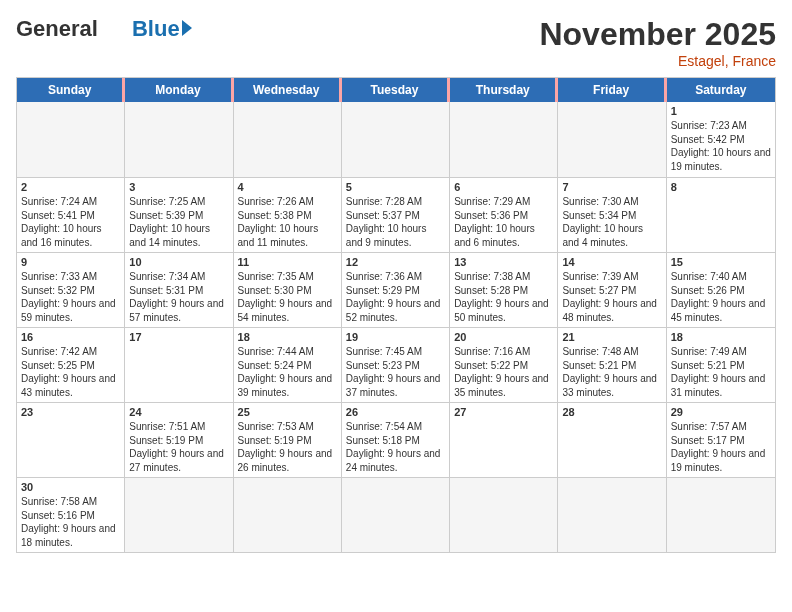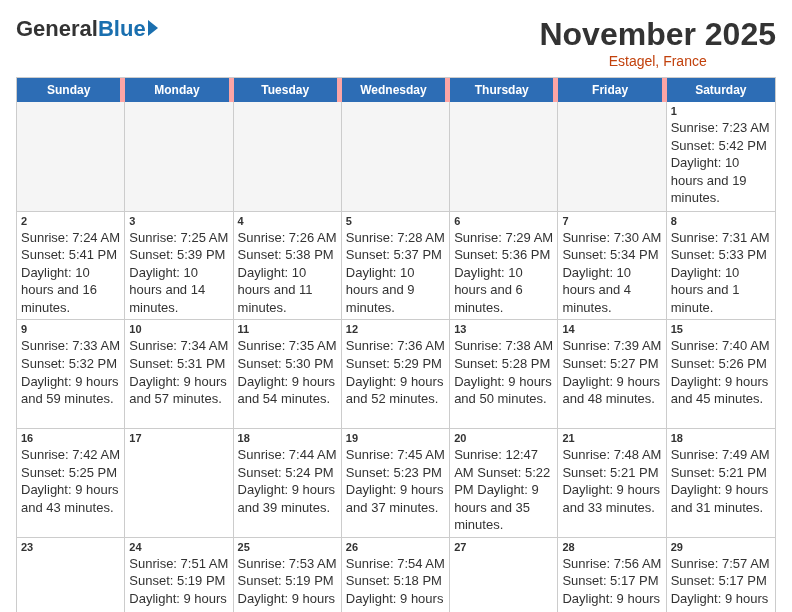--- a/index.html
+++ b/index.html
@@ -34,32 +34,33 @@
     }
     .logo-general {
       font-size: 22px;
       font-weight: bold;
       color: #333;
     }
     .logo-blue {
       font-size: 22px;
       font-weight: bold;
       color: #1a6faf;
+      margin-left: 34px;
     }
     .logo-triangle {
       width: 0;
       height: 0;
       border-left: 10px solid #1a6faf;
       border-top: 8px solid transparent;
       border-bottom: 8px solid transparent;
       margin-left: 2px;
       margin-bottom: 2px;
     }
     .title-section {
-      text-align: center;
+      text-align: right;
     }
     .month-title {
       font-size: 32px;
       font-weight: bold;
       color: #333;
     }
     .location {
       font-size: 14px;
       color: #c2410c;
     }
@@ -73,21 +74,21 @@
       display: grid;
       grid-template-columns: repeat(7, 1fr);
       background: #2d6db5;
     }
     .cal-header-cell {
       color: #fff;
       font-weight: bold;
       font-size: 12px;
       padding: 5px 4px;
       text-align: center;
-      border-right: 5px solid #fca5a5;
+      border-right: 3px solid #fca5a5;
     }
     .cal-header-cell:last-child {
       border-right: none;
     }
     .cal-body {
       flex: 1;
       display: grid;
       grid-template-rows: repeat(6, 1fr);
     }
     .cal-row {
@@ -113,21 +114,21 @@
       background: #f5f5f5;
     }
     .day-num {
       font-weight: bold;
       font-size: 11px;
       margin-bottom: 2px;
       color: #333;
     }
     .day-info {
       color: #333;
-      font-size: 13px;
+      font-size: 10px;
       line-height: 1.35;
     }
   </style>
 </head>
 <body>
 
 <div class="page">
   <div class="header">
     <div class="logo">
       <div class="logo-text">
@@ -139,22 +140,22 @@
     <div class="title-section">
       <div class="month-title">November 2025</div>
       <div class="location">Estagel, France</div>
     </div>
   </div>
 
   <div class="calendar">
     <div class="cal-header">
     <div class="cal-header-cell">Sunday</div>
         <div class="cal-header-cell">Monday</div>
+        <div class="cal-header-cell">Wednesday</div>
         <div class="cal-header-cell">Tuesday</div>
-        <div class="cal-header-cell">Wednesday</div>
         <div class="cal-header-cell">Thursday</div>
         <div class="cal-header-cell">Friday</div>
         <div class="cal-header-cell">Saturday</div>
       </div>
     <div class="cal-body">
     <div class="cal-row">
           <div class="cal-cell empty"></div>
           <div class="cal-cell empty"></div>
           <div class="cal-cell empty"></div>
           <div class="cal-cell empty"></div>
@@ -199,23 +200,20 @@
 Daylight: 10 hours and 6 minutes.</div>
           </div>
           <div class="cal-cell">
             <div class="day-num">7</div>
             <div class="day-info">Sunrise: 7:30 AM
 Sunset: 5:34 PM
 Daylight: 10 hours and 4 minutes.</div>
           </div>
           <div class="cal-cell">
             <div class="day-num">8</div>
-            <div class="day-info">Sunrise: 7:31 AM
-Sunset: 5:33 PM
-Daylight: 10 hours and 1 minute.</div>
           </div>
         </div>
         <div class="cal-row">
           <div class="cal-cell">
             <div class="day-num">9</div>
             <div class="day-info">Sunrise: 7:33 AM
 Sunset: 5:32 PM
 Daylight: 9 hours and 59 minutes.</div>
           </div>
           <div class="cal-cell">
@@ -272,21 +270,21 @@
 Daylight: 9 hours and 39 minutes.</div>
           </div>
           <div class="cal-cell">
             <div class="day-num">19</div>
             <div class="day-info">Sunrise: 7:45 AM
 Sunset: 5:23 PM
 Daylight: 9 hours and 37 minutes.</div>
           </div>
           <div class="cal-cell">
             <div class="day-num">20</div>
-            <div class="day-info">Sunrise: 12:47 AM
+            <div class="day-info">Sunrise: 7:16 AM
 Sunset: 5:22 PM
 Daylight: 9 hours and 35 minutes.</div>
           </div>
           <div class="cal-cell">
             <div class="day-num">21</div>
             <div class="day-info">Sunrise: 7:48 AM
 Sunset: 5:21 PM
 Daylight: 9 hours and 33 minutes.</div>
           </div>
           <div class="cal-cell">
@@ -316,23 +314,20 @@
             <div class="day-num">26</div>
             <div class="day-info">Sunrise: 7:54 AM
 Sunset: 5:18 PM
 Daylight: 9 hours and 24 minutes.</div>
           </div>
           <div class="cal-cell">
             <div class="day-num">27</div>
           </div>
           <div class="cal-cell">
             <div class="day-num">28</div>
-            <div class="day-info">Sunrise: 7:56 AM
-Sunset: 5:17 PM
-Daylight: 9 hours and 21 minutes.</div>
           </div>
           <div class="cal-cell">
             <div class="day-num">29</div>
             <div class="day-info">Sunrise: 7:57 AM
 Sunset: 5:17 PM
 Daylight: 9 hours and 19 minutes.</div>
           </div>
         </div>
         <div class="cal-row">
           <div class="cal-cell">

